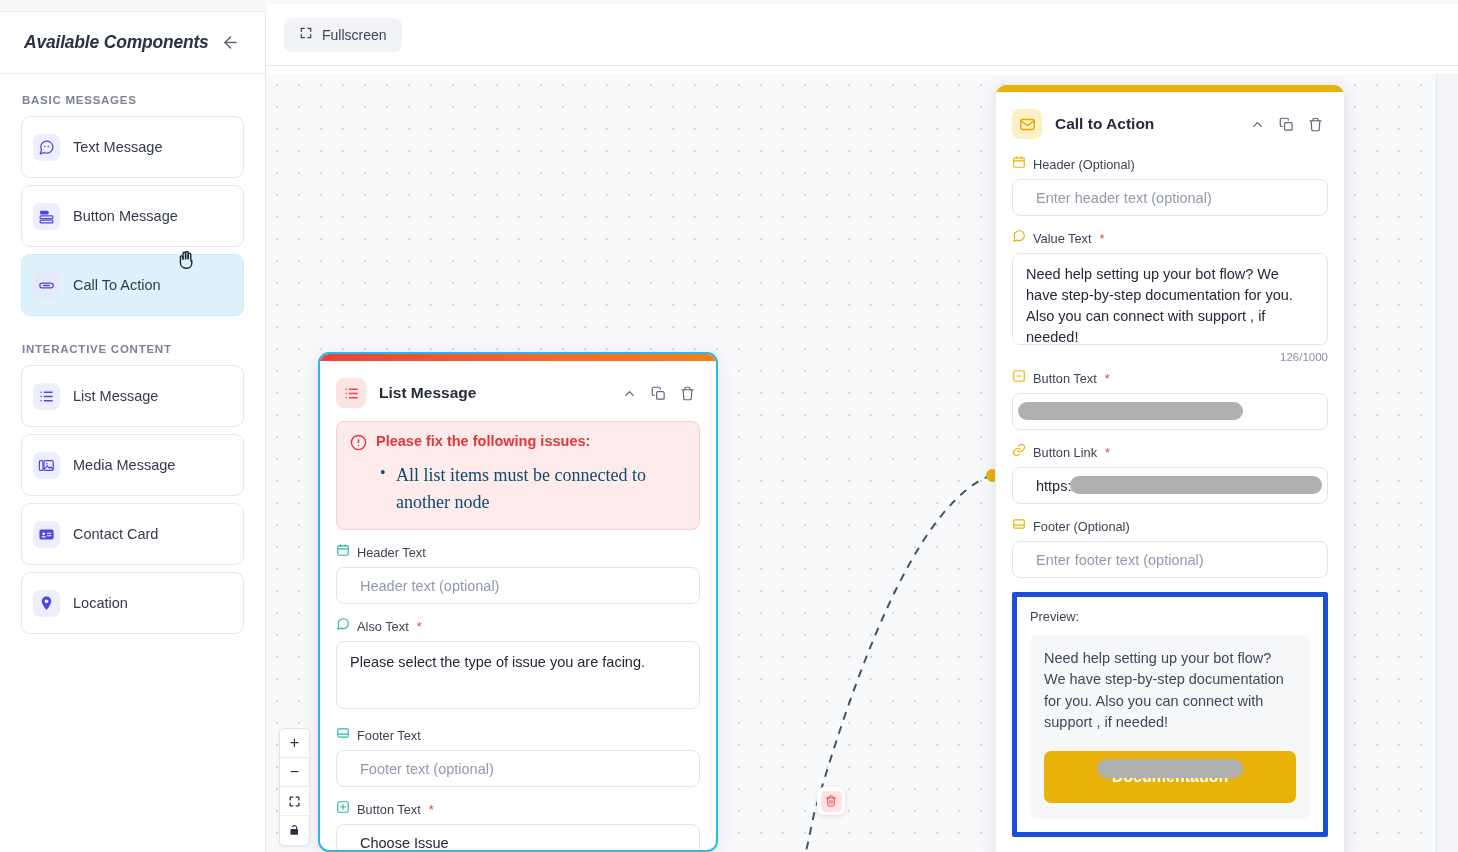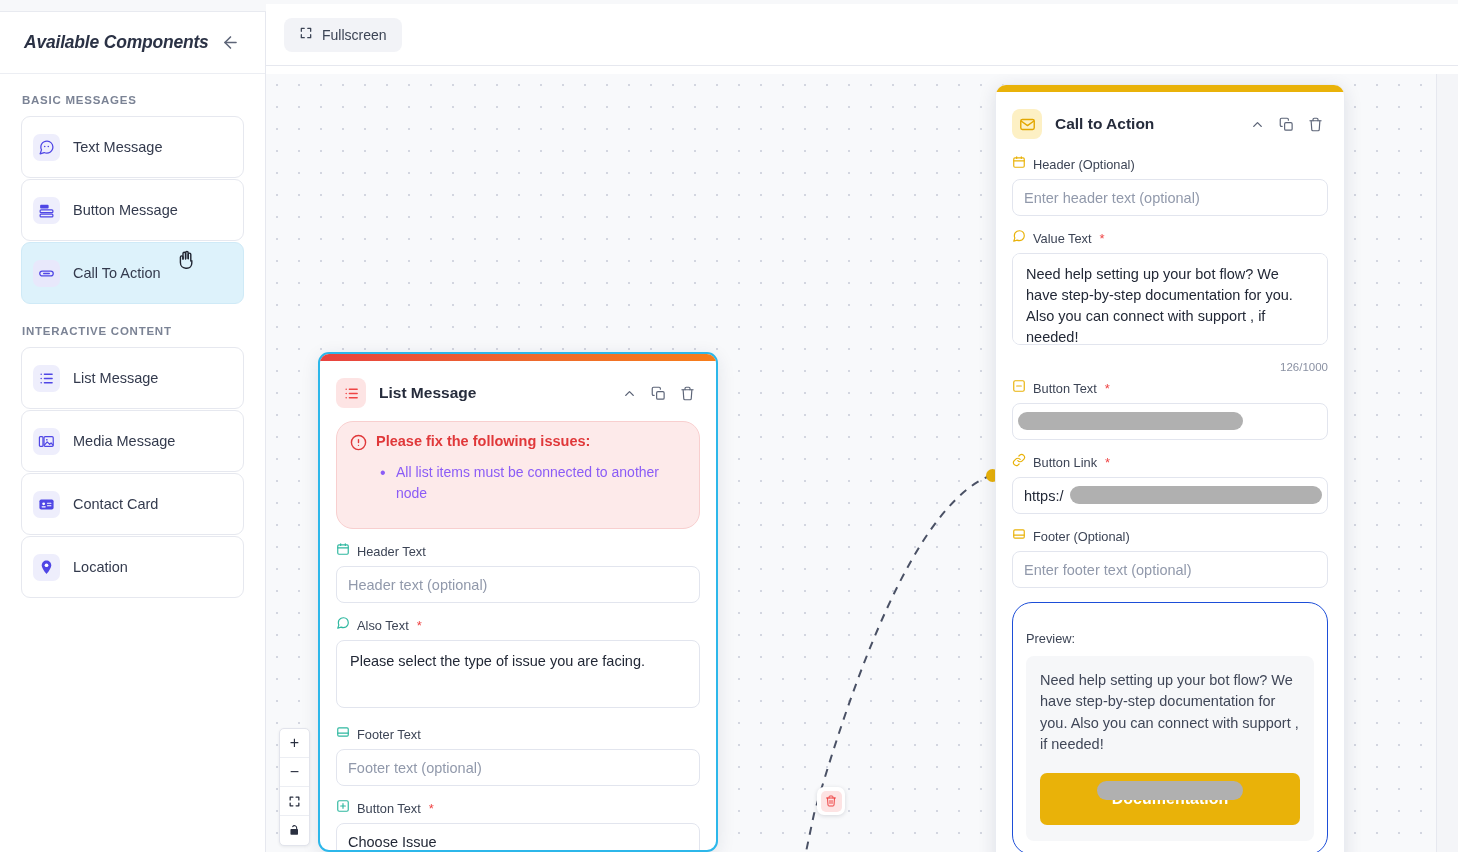--- a/index.html
+++ b/index.html
@@ -34,21 +34,21 @@
     width:26px; height:26px; display:flex; align-items:center; justify-content:center;
     cursor:pointer; color:#5d6578;
   }
   .sb-section {
     font-size:11.5px; font-weight:700; color:#7b8395; letter-spacing:0.75px;
     padding:20px 0 10px 22px;
   }
   .sb-list { padding:0 21px; }
   .sb-item {
     display:flex; align-items:center; gap:13px;
-    height:62px; margin-bottom:1px;
+    height:62px; margin-bottom:7px;
     border:1px solid #e6e8ef; border-radius:9px;
     background:#fff; padding-left:11px; cursor:pointer;
   }
   .sb-item.active { background:#ddf2fb; border-color:#cfeaf7; }
   .sb-ico {
     width:27px; height:27px; border-radius:7px; background:#eeeefc;
     display:flex; align-items:center; justify-content:center; flex:0 0 auto;
   }
   .sb-item.active .sb-ico { background:#e8e8fb; }
   .sb-label { font-size:14.5px; color:#333a4d; }
@@ -133,69 +133,69 @@
   .node-ico.yellow { background:#fdf0c4; color:#e3a700; }
   .node-title { font-size:15.5px; font-weight:600; color:#262c3c; flex:1; }
   .node-acts { display:flex; align-items:center; gap:4px; }
   .node-act {
     width:25px; height:25px; display:flex; align-items:center; justify-content:center;
     color:#5d6578; cursor:pointer; border-radius:5px;
   }
 
   .err-box {
     margin-top:10px; background:#fdeaea; border:1px solid #f8cfcf;
-    border-radius:17px; padding:11px 13px 24px 13px;
+    border-radius:8px; padding:11px 13px 13px 13px;
   }
   .err-head { display:flex; align-items:flex-start; gap:9px; }
   .err-title { font-size:14.5px; font-weight:600; color:#e0383a; line-height:1.2; }
   .err-list { margin:7px 0 0 30px; }
   .err-item {
-    font-size:14px; color:#8b5cf6; line-height:1.5;
-    position:relative; padding-left:16px;
+    font-size:18px; color:#0c4a6e; line-height:1.5;
+    position:relative; padding-left:16px;font-family:Liberation Serif, serif;
   }
   .err-item::before {
     content:"•"; position:absolute; left:0; top:-1px; font-size:16px;
   }
 
   .field { margin-top:13px; }
   .field-label { display:flex; align-items:center; gap:7px; margin-bottom:6px; }
   .field-label .lbl-txt { font-size:12.8px; color:#3c4455; font-weight:500; }
   .req { color:#ef4444; font-size:13px; margin-left:1px; }
   .inp {
     width:100%; height:37px; border:1px solid #e2e5ee; border-radius:8px;
-    background:#fff; padding:0 11px; font-size:14.5px; color:#222836;
+    background:#fff; padding:0 23px; font-size:14.5px; color:#222836;
     font-family:"Liberation Sans", sans-serif; outline:none;
   }
   .inp::placeholder { color:#9199ab; }
   .ta {
     width:100%; border:1px solid #e2e5ee; border-radius:8px; background:#fff;
     padding:10px 13px; font-size:14.5px; color:#222836; resize:none;
     font-family:"Liberation Sans", sans-serif; line-height:1.45; outline:none;
   }
   .ta::placeholder { color:#9199ab; }
 
   
   .node-cta {
     left:729px; top:10px; width:350px; height:785px;
     box-shadow:0 4px 18px rgba(30,40,70,.12);
     border:1px solid #eaecf2;
     overflow:hidden;
   }
   .node-accent-cta { height:7px; background:#e9b209; }
 
-  .char-count { text-align:right; font-size:11.5px; color:#8a91a3; margin-top:12px; }
+  .char-count { text-align:right; font-size:11.5px; color:#8a91a3; margin-top:2px; }
 
   
   .redact {
     position:absolute; background:#b0b0b0; border-radius:11px;
   }
 
   .preview-box {
-    margin-top:14px; border:1px solid #1d4ed8; border-radius:20px;
-    padding:28px 13px 13px 13px;
+    margin-top:14px; border:5px solid #1d4ed8; border-radius:2px;
+    padding:12px 13px 13px 13px;
   }
   .preview-label { font-size:12.8px; color:#3c4455; font-weight:500; }
   .preview-inner {
     margin-top:10px; background:#f6f7f9; border-radius:8px; padding:14px 14px 16px 14px;
   }
   .preview-text { font-size:14.5px; color:#404758; line-height:1.48; }
   .preview-btn {
     position:relative; margin-top:17px; height:52px; border-radius:7px;
     background:#e9b209; display:flex; align-items:center; justify-content:center;
     color:#ffffff; font-size:16px; font-weight:700; cursor:pointer;

